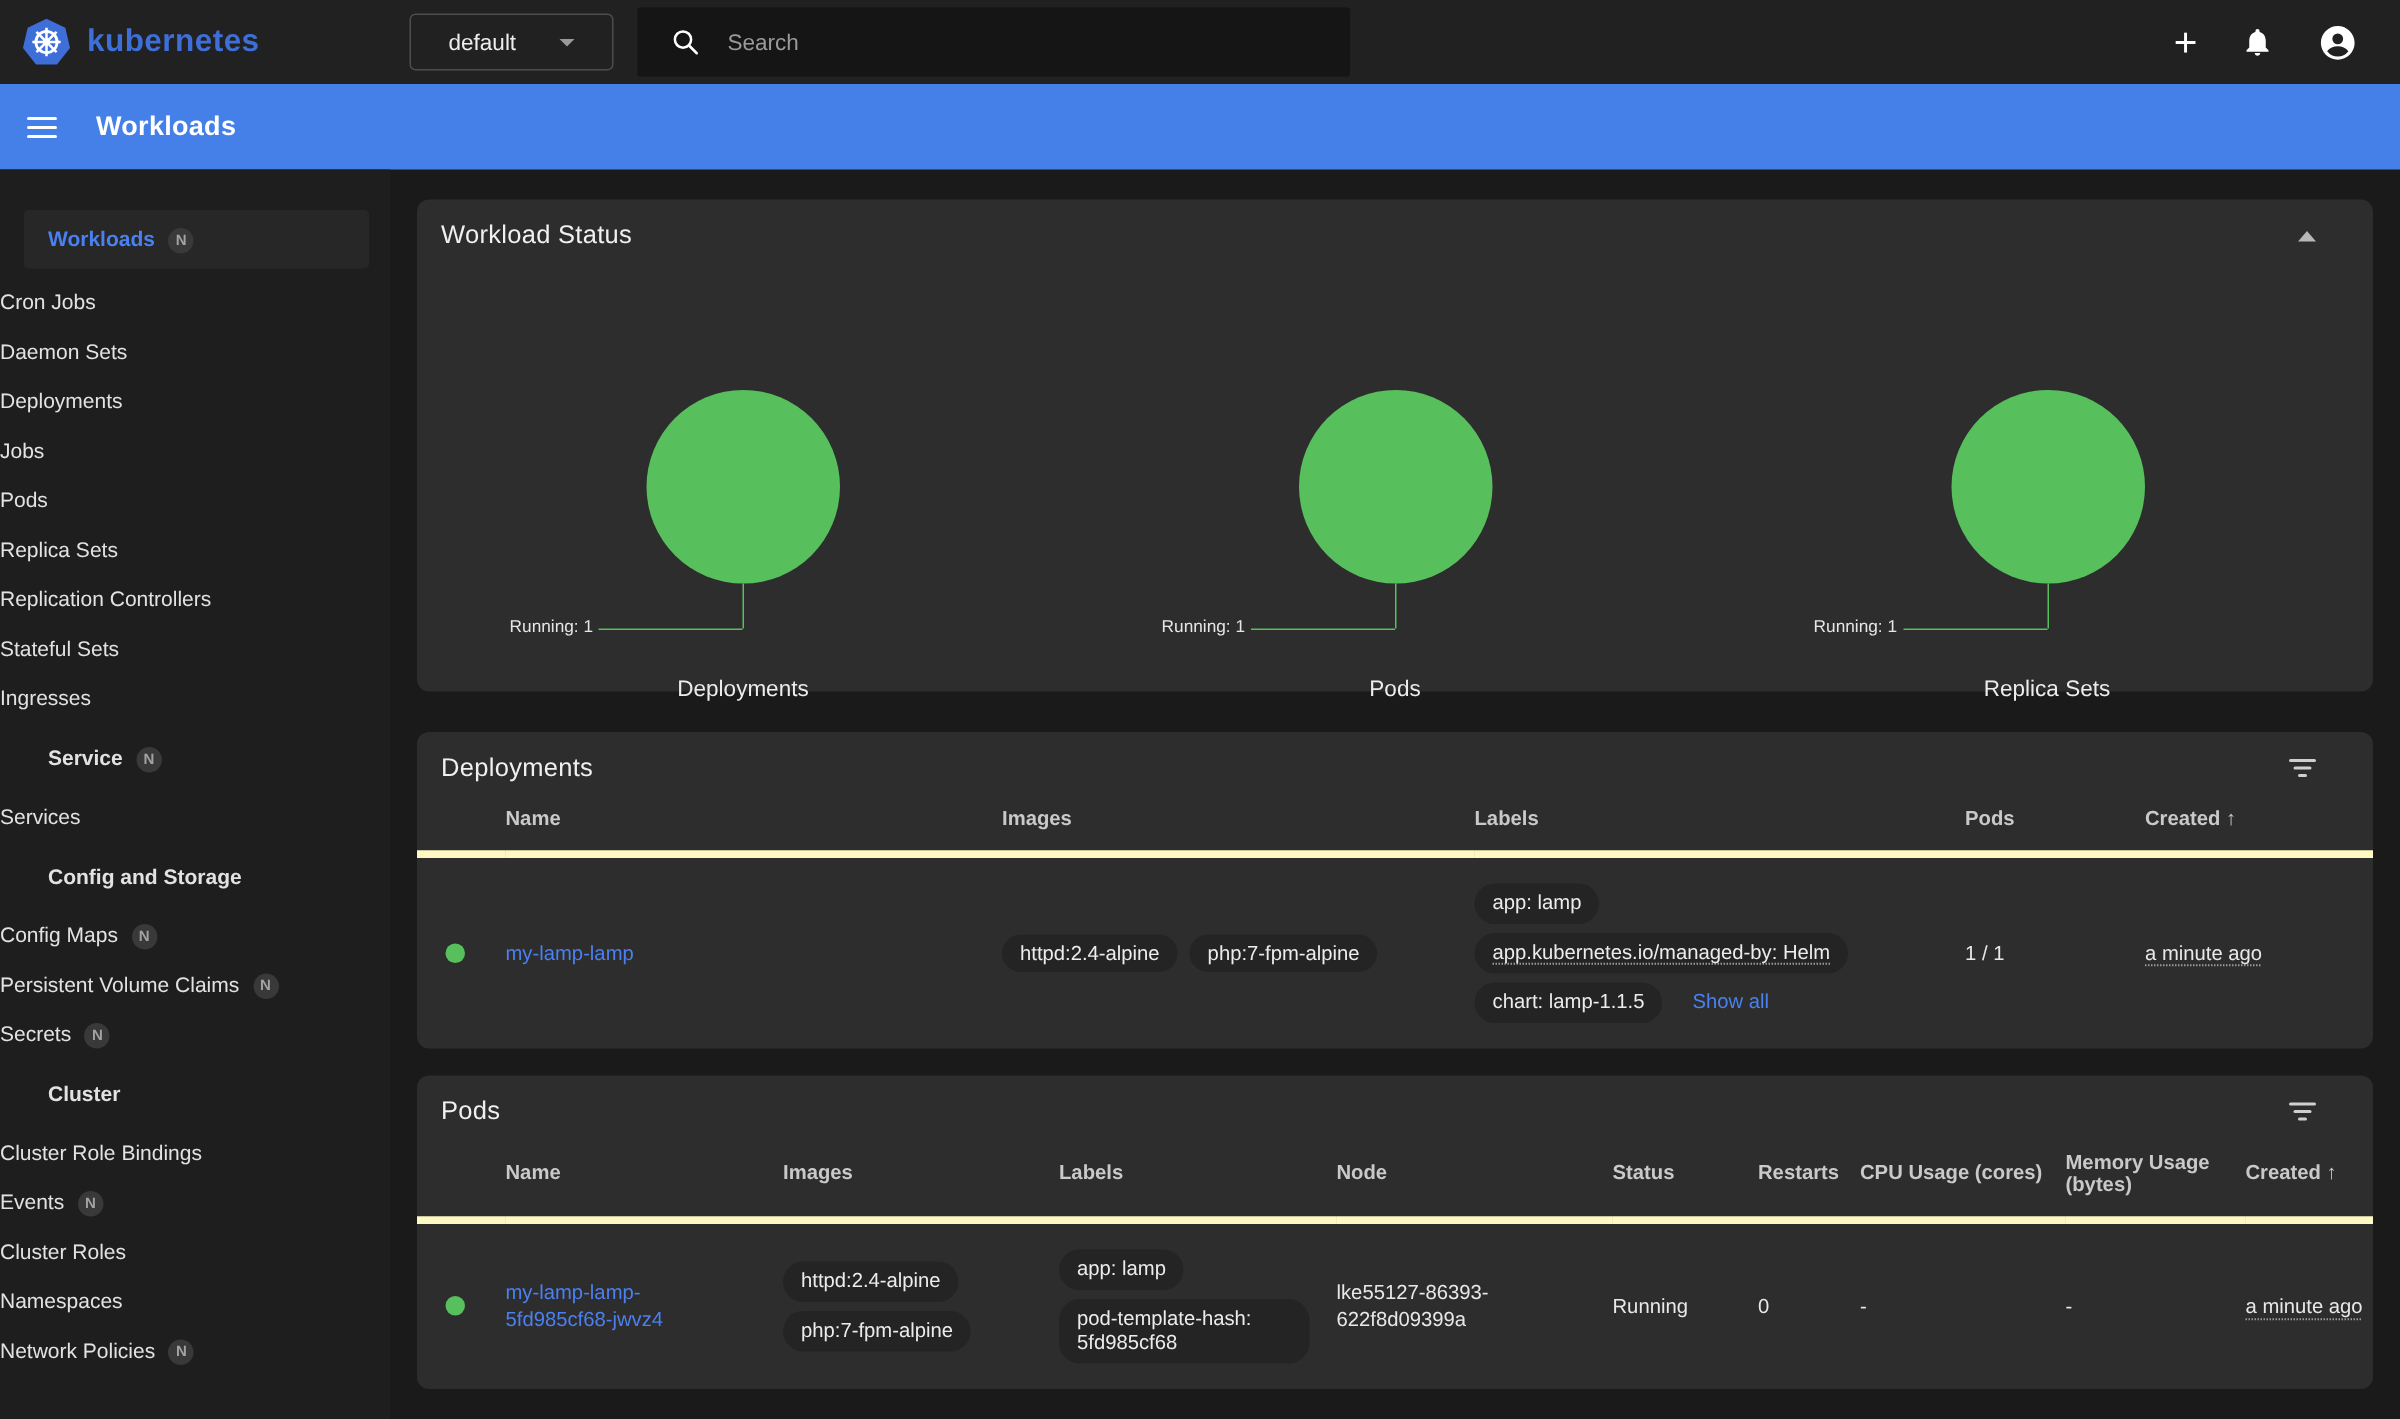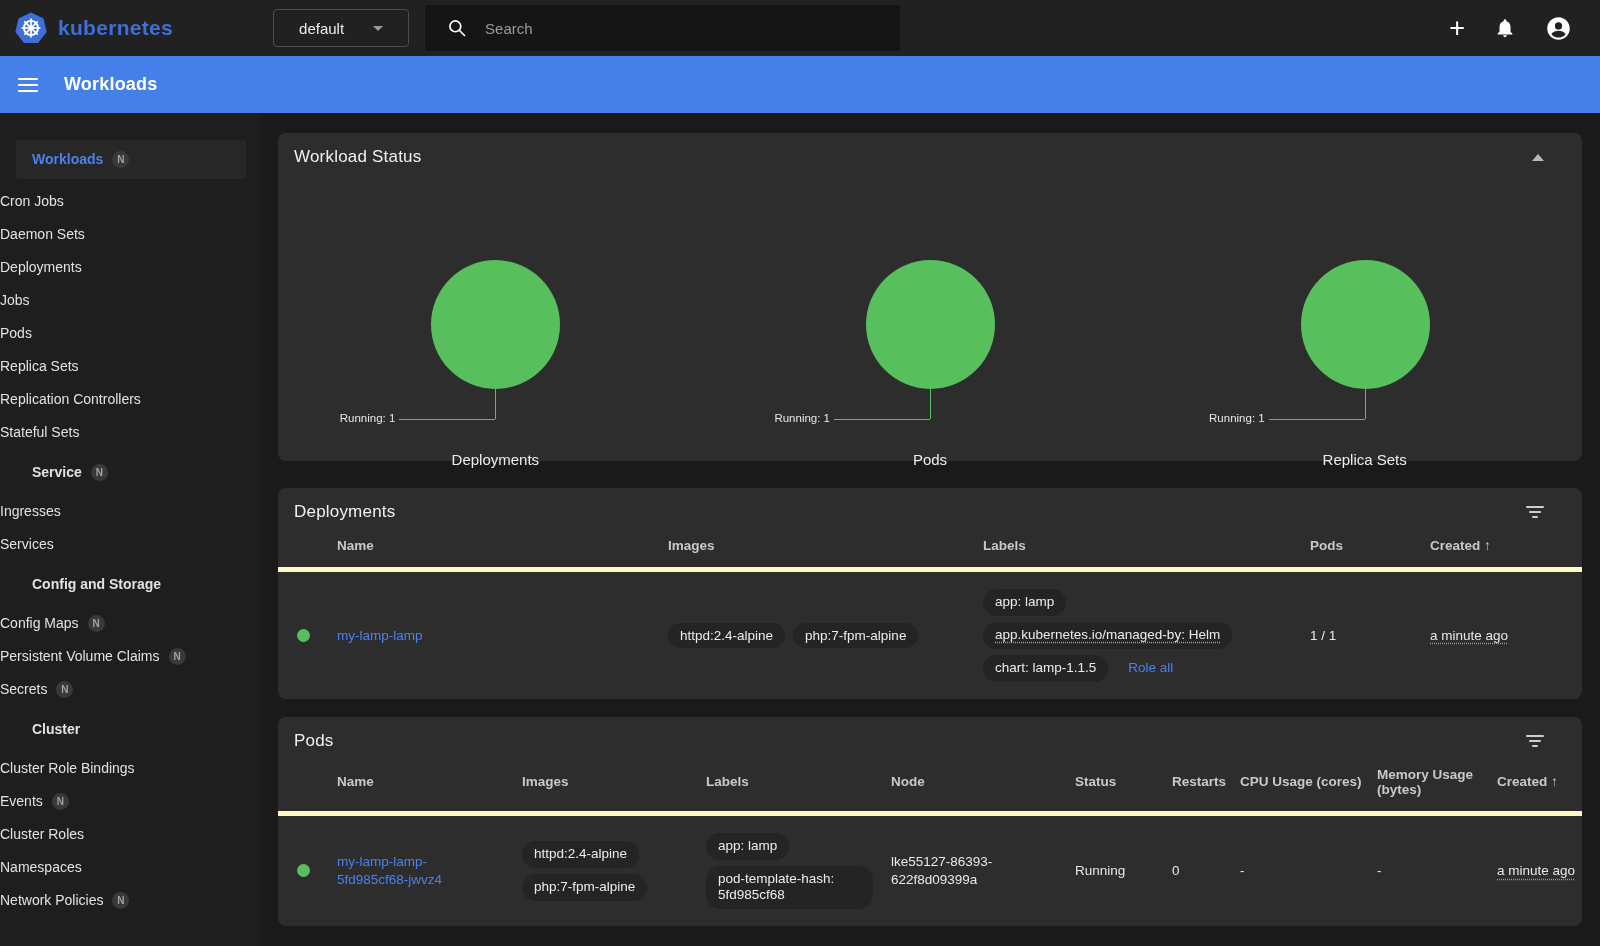--- a/index.html
+++ b/index.html
@@ -148,22 +148,22 @@
   <nav class="sidebar" id="sidebar-nav">
       <div class="nav-item root active"><span>Workloads</span><span class="badge">N</span></div>
       <div class="nav-item child"><span>Cron Jobs</span></div>
       <div class="nav-item child"><span>Daemon Sets</span></div>
       <div class="nav-item child"><span>Deployments</span></div>
       <div class="nav-item child"><span>Jobs</span></div>
       <div class="nav-item child"><span>Pods</span></div>
       <div class="nav-item child"><span>Replica Sets</span></div>
       <div class="nav-item child"><span>Replication Controllers</span></div>
       <div class="nav-item child"><span>Stateful Sets</span></div>
+      <div class="nav-item child"><span>Ingresses</span></div>
       <div class="nav-item root"><span>Service</span><span class="badge">N</span></div>
-      <div class="nav-item child"><span>Ingresses</span></div>
       <div class="nav-item child"><span>Services</span></div>
       <div class="nav-item root"><span>Config and Storage</span></div>
       <div class="nav-item child"><span>Config Maps</span><span class="badge">N</span></div>
       <div class="nav-item child"><span>Persistent Volume Claims</span><span class="badge">N</span></div>
       <div class="nav-item child"><span>Secrets</span><span class="badge">N</span></div>
       <div class="nav-item root"><span>Cluster</span></div>
       <div class="nav-item child"><span>Cluster Role Bindings</span></div>
       <div class="nav-item child"><span>Events</span><span class="badge">N</span></div>
       <div class="nav-item child"><span>Cluster Roles</span></div>
       <div class="nav-item child"><span>Namespaces</span></div>
@@ -234,21 +234,21 @@
           <tr>
             <td>
                 <div class="dot" style="background:#57c05c"></div>
               </td>
             <td class="name-cell"><a class="link wrap">my-lamp-lamp</a></td>
             <td><span id="dep-images"><span class="chip">httpd:2.4-alpine</span><span class="chip">php:7-fpm-alpine</span></span></td>
             <td>
                 <div id="dep-labels">
                   <div class="chip-row"><span class="chip">app: lamp</span></div>
                   <div class="chip-row"><span class="chip truncated">app.kubernetes.io/managed-by: Helm</span></div>
-                  <div class="chip-row"><span class="chip">chart: lamp-1.1.5</span><a class="link show-all">Role all</a></div>
+                  <div class="chip-row"><span class="chip">chart: lamp-1.1.5</span><a class="link show-all">Show all</a></div>
                 </div>
               </td>
             <td><span>1 / 1</span></td>
             <td><span class="dotted-value">a minute ago</span></td>
           </tr>
         </tbody>
       </table>
     </div>
 
     <div class="card table-card">

